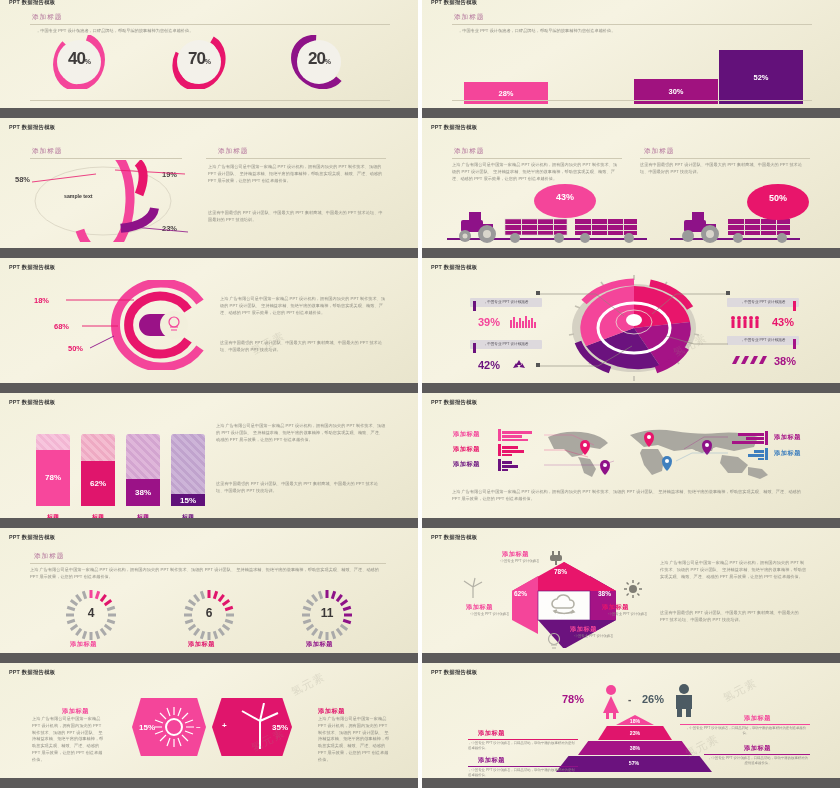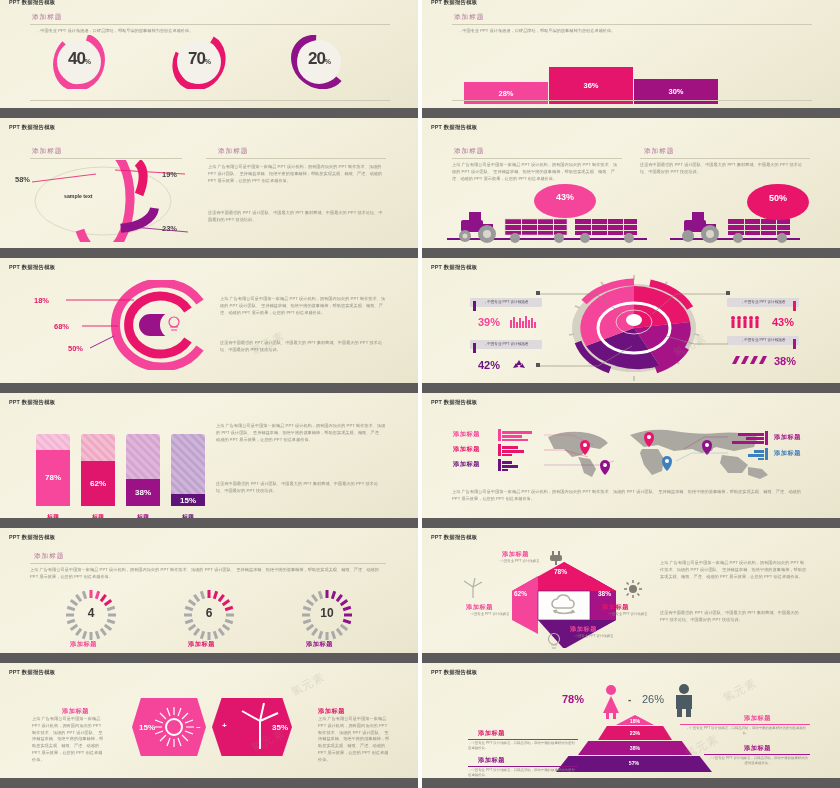--- a/index.html
+++ b/index.html
@@ -91,25 +91,25 @@
 
 <div class="slide" style="grid-row:1;grid-column:3;">
   <div class="slidehdr" style="top:-1px;">PPT 数据报告模板</div>
   <div class="sect" style="left:32px;top:13px;">添加标题</div>
   <div class="rule" style="left:30px;top:24px;width:360px;"></div>
   <div class="body" style="left:36px;top:28px;width:330px;">，中国专业 PPT 设计领跑者，口碑品牌站，帮助早编的故事精神为您创造卓越价值。</div>
 
   <div class="cbar" style="left:42px;bottom:14px;width:84px;height:22px;background:#F4459A;">
     <span>28%</span>
       </div>
-  <div class="cbar" style="left:127px;bottom:14px;width:84px;height:37px;background:#E5156B;">
-    <span>36%</span>
-      </div>
   <div class="cbar" style="left:212px;bottom:14px;width:84px;height:25px;background:#A0127F;">
     <span>30%</span>
+      </div>
+  <div class="cbar" style="left:297px;bottom:14px;width:84px;height:54px;background:#63117A;">
+    <span>52%</span>
       </div>
 
   <div class="rule" style="left:30px;top:100px;width:360px;"></div>
   <div class="band"></div>
 </div>
 
 <div class="slide" style="grid-row:2;grid-column:1;">
   <div class="slidehdr">PPT 数据报告模板</div>
   <div class="sect" style="left:32px;top:29px;">添加标题</div>
   <div class="rule" style="left:30px;top:40px;width:152px;"></div>
@@ -673,21 +673,21 @@
       <g transform="rotate(162 33 25)">
             <rect x="31.5" y="0" width="3" height="8" fill="#aaa"></rect>
           </g>
       <g transform="rotate(144 33 25)">
             <rect x="31.5" y="0" width="3" height="8" fill="#aaa"></rect>
           </g>
       <g transform="rotate(126 33 25)">
             <rect x="31.5" y="0" width="3" height="8" fill="#aaa"></rect>
           </g>
     </svg>
-    <div class="gnum">10</div>
+    <div class="gnum">11</div>
   </div>
   <div class="mt" style="left:306px;top:112px;color:#8E1288;">添加标题</div>
 
   <div class="band"></div>
 </div>
 
 <div class="slide" style="grid-row:5;grid-column:3;">
   <div class="slidehdr">PPT 数据报告模板</div>
 
   <svg width="140" height="90" viewBox="0 0 140 90" style="position:absolute;left:72px;top:30px;">
@@ -790,21 +790,21 @@
   <div class="slidehdr">PPT 数据报告模板</div>
 
   <div style="position:absolute;left:140px;top:30px;font-size:11px;font-weight:bold;color:#A51386;">78%</div>
   <svg width="22" height="34" viewBox="0 0 22 34" style="position:absolute;left:178px;top:22px;">
     <circle cx="11" cy="5" r="5" fill="#F4459A"></circle>
     <path d="M11 11 L3 28 h16 Z" fill="#F4459A"></path>
     <rect x="6" y="28" width="3" height="6" fill="#F4459A"></rect>
         <rect x="13" y="28" width="3" height="6" fill="#F4459A"></rect>
   </svg>
   <div style="position:absolute;left:206px;top:31px;font-size:10px;font-weight:bold;color:#5a5a5a;">-</div>
-  <div style="position:absolute;left:220px;top:30px;font-size:11px;font-weight:normal;color:#4C5B63;">26%</div>
+  <div style="position:absolute;left:220px;top:30px;font-size:11px;font-weight:bold;color:#4C5B63;">26%</div>
   <svg width="24" height="34" viewBox="0 0 24 34" style="position:absolute;left:250px;top:20px;">
     <circle cx="12" cy="6" r="5" fill="#4C5B63"></circle>
     <path d="M4 12 h16 v14 h-16 Z" fill="#4C5B63"></path>
     <rect x="5" y="26" width="5" height="8" fill="#4C5B63"></rect>
         <rect x="14" y="26" width="5" height="8" fill="#4C5B63"></rect>
   </svg>
 
   <div style="position:absolute;left:194px;top:52px;width:38px;height:10px;background:#F4459A;
               clip-path:polygon(50% 0,100% 100%,0 100%);"></div>
   <div class="pyr" style="left:194px;top:55px;width:38px;">18%</div>

